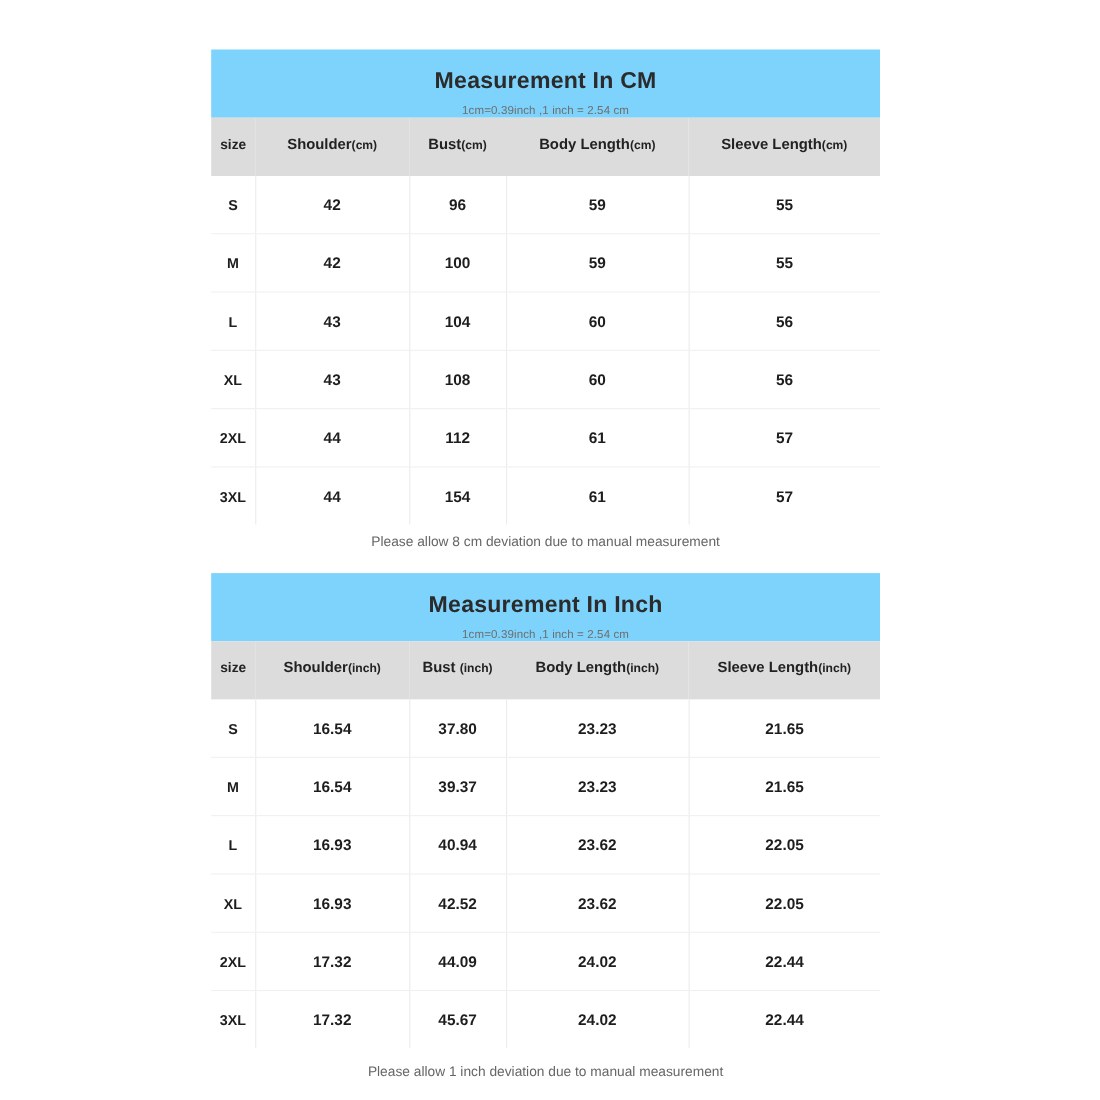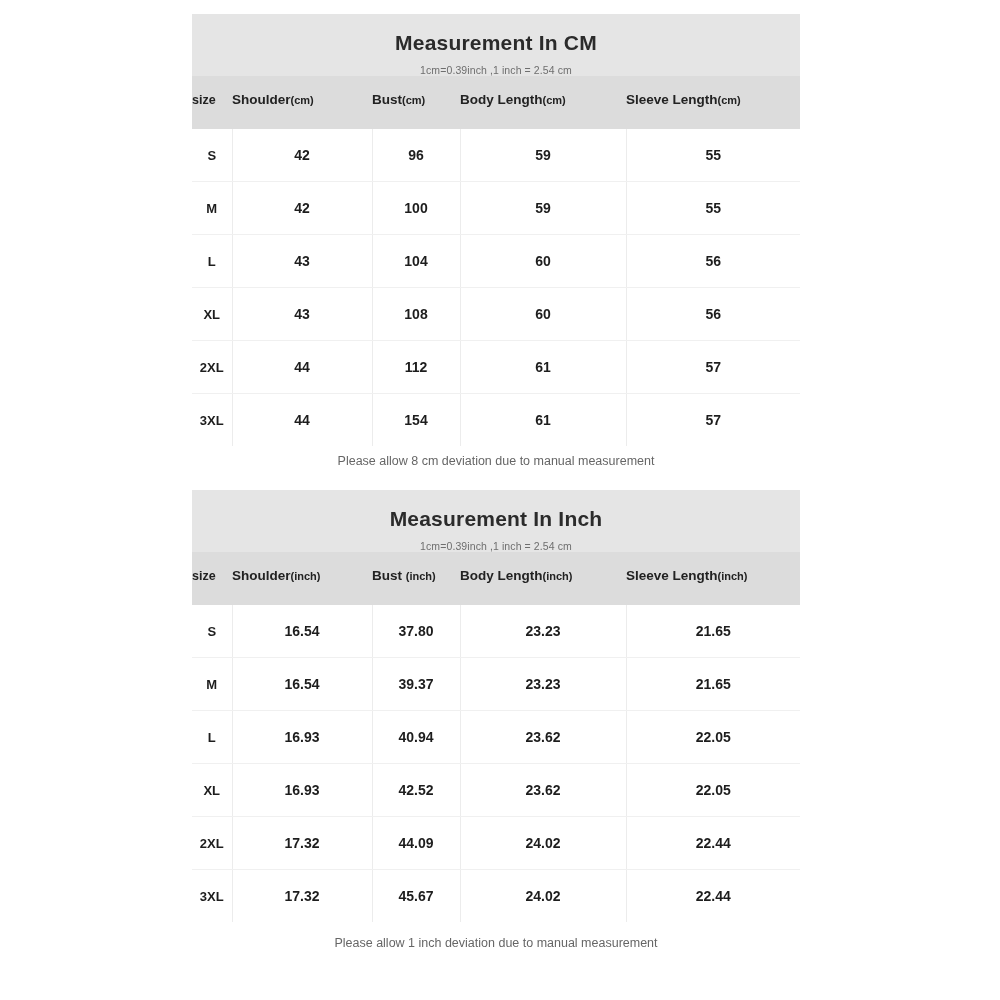--- a/index.html
+++ b/index.html
@@ -22,23 +22,24 @@
   }
 
   .chart-block {
     position: absolute;
     left: 192px;
     width: 608px;
   }
 
   
   .band {
-    background: #e5e5e5;
+    background: #7dd3fc;
     width: 100%;
     box-sizing: border-box;
+    margin-top: 31px;
   }
   .band-title {
     text-align: center;
     font-size: 21px;
     font-weight: bold;
     color: #2b2b2b;
     letter-spacing: 0.2px;
     padding-top: 17px;
   }
   .band-sub {
@@ -59,21 +60,21 @@
   table.size-table col.c-sh     { width: 140px; }
   table.size-table col.c-bust   { width: 88px; }
   table.size-table col.c-body   { width: 166px; }
   table.size-table col.c-sleeve { width: 174px; }
 
   table.size-table thead th {
     background: #dcdcdc;
     color: #222222;
     font-size: 13.5px;
     font-weight: bold;
-    text-align: left;
+    text-align: center;
     padding: 16px 0 22px 0;
     border: none;
     vertical-align: bottom;
   }
   table.size-table thead th .unit {
     font-size: 11px;
     font-weight: bold;
   }
   table.size-table thead th.size-col {
     font-size: 12.5px;

